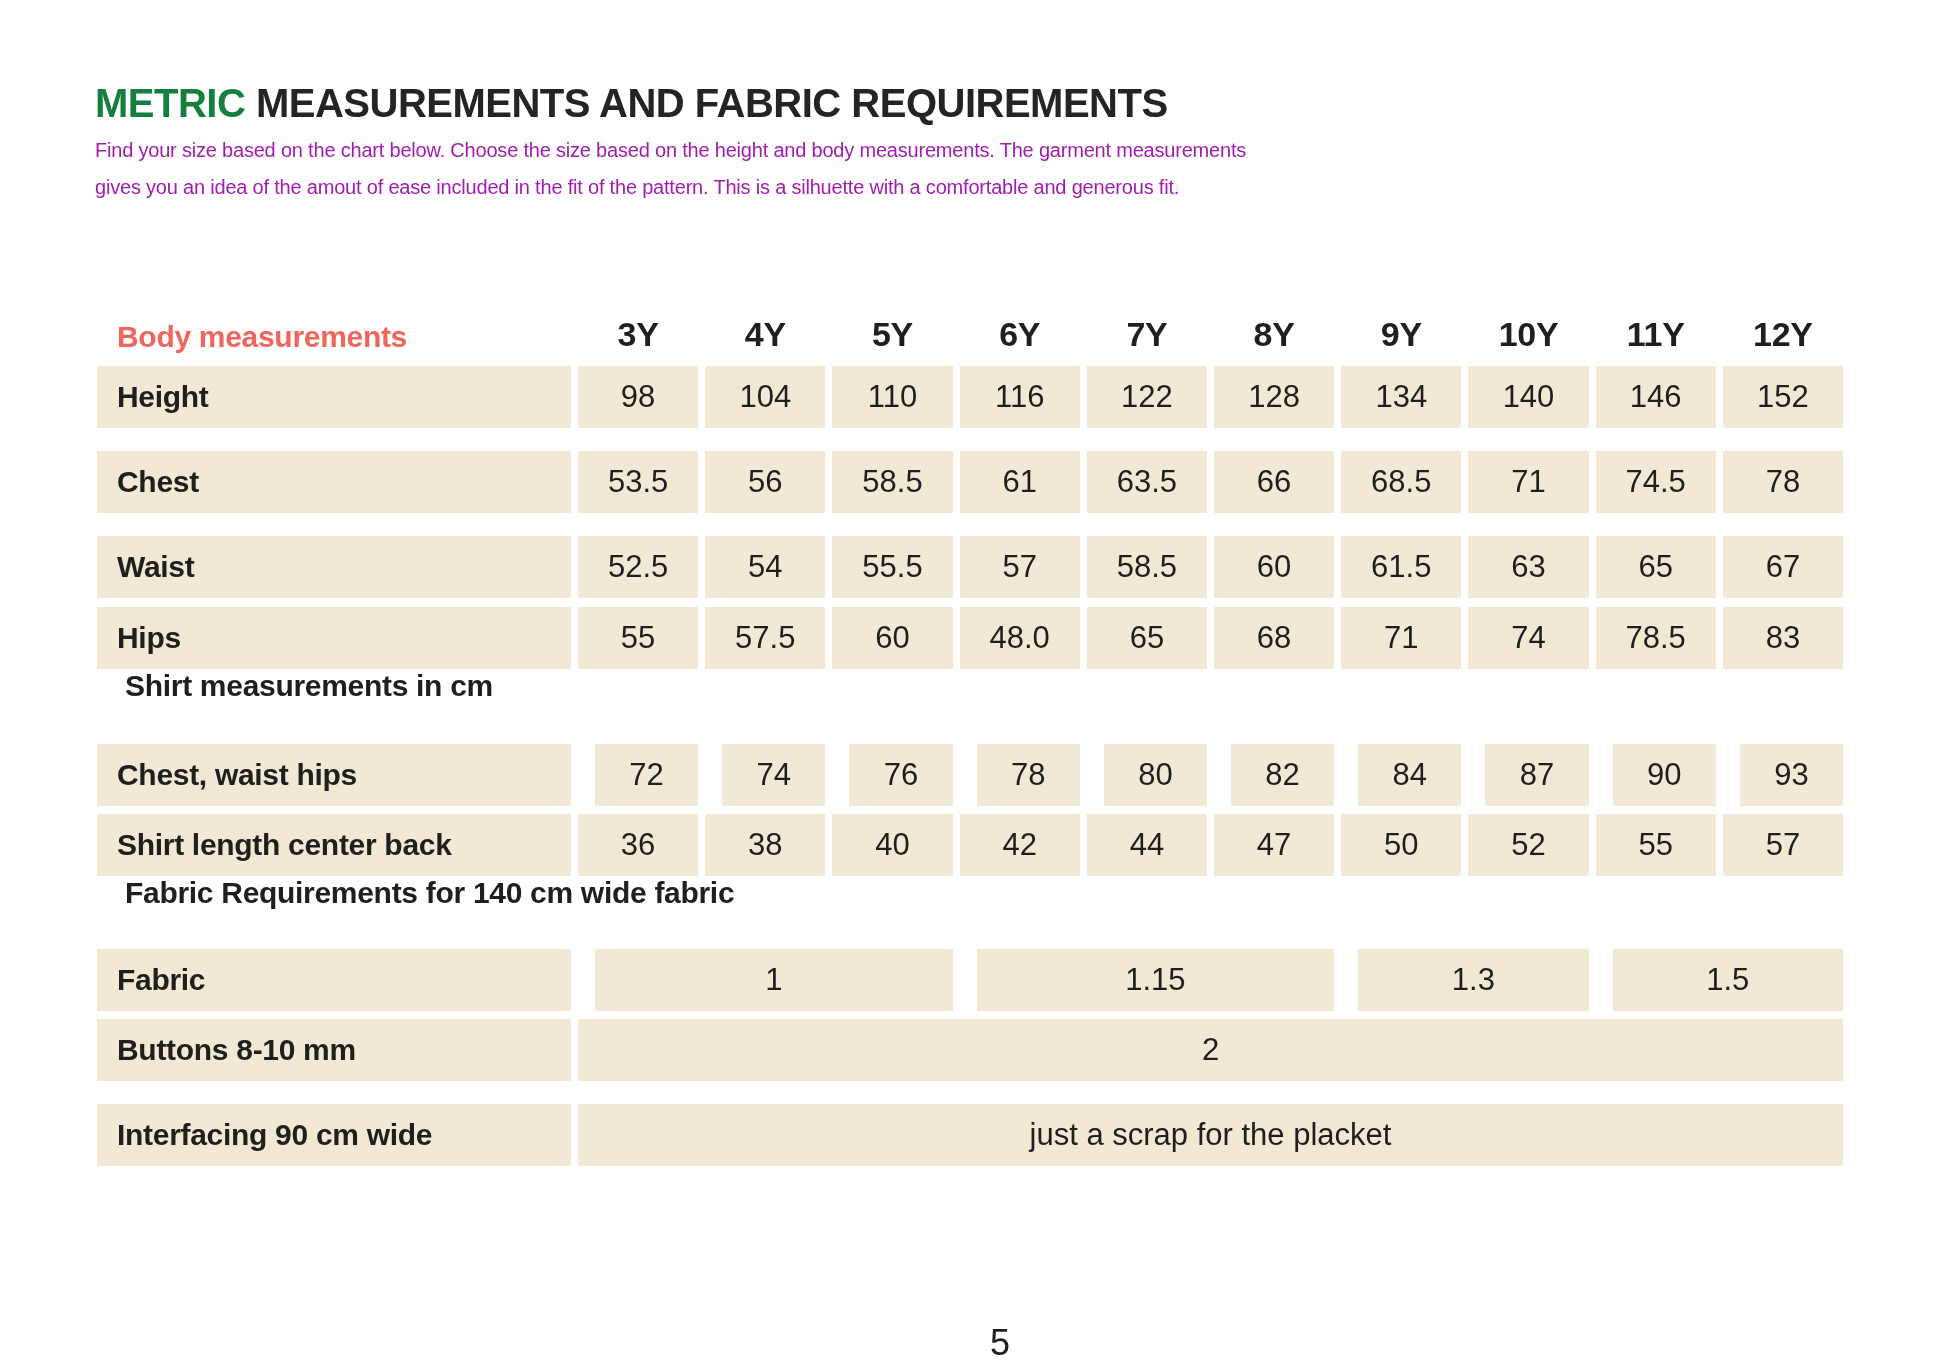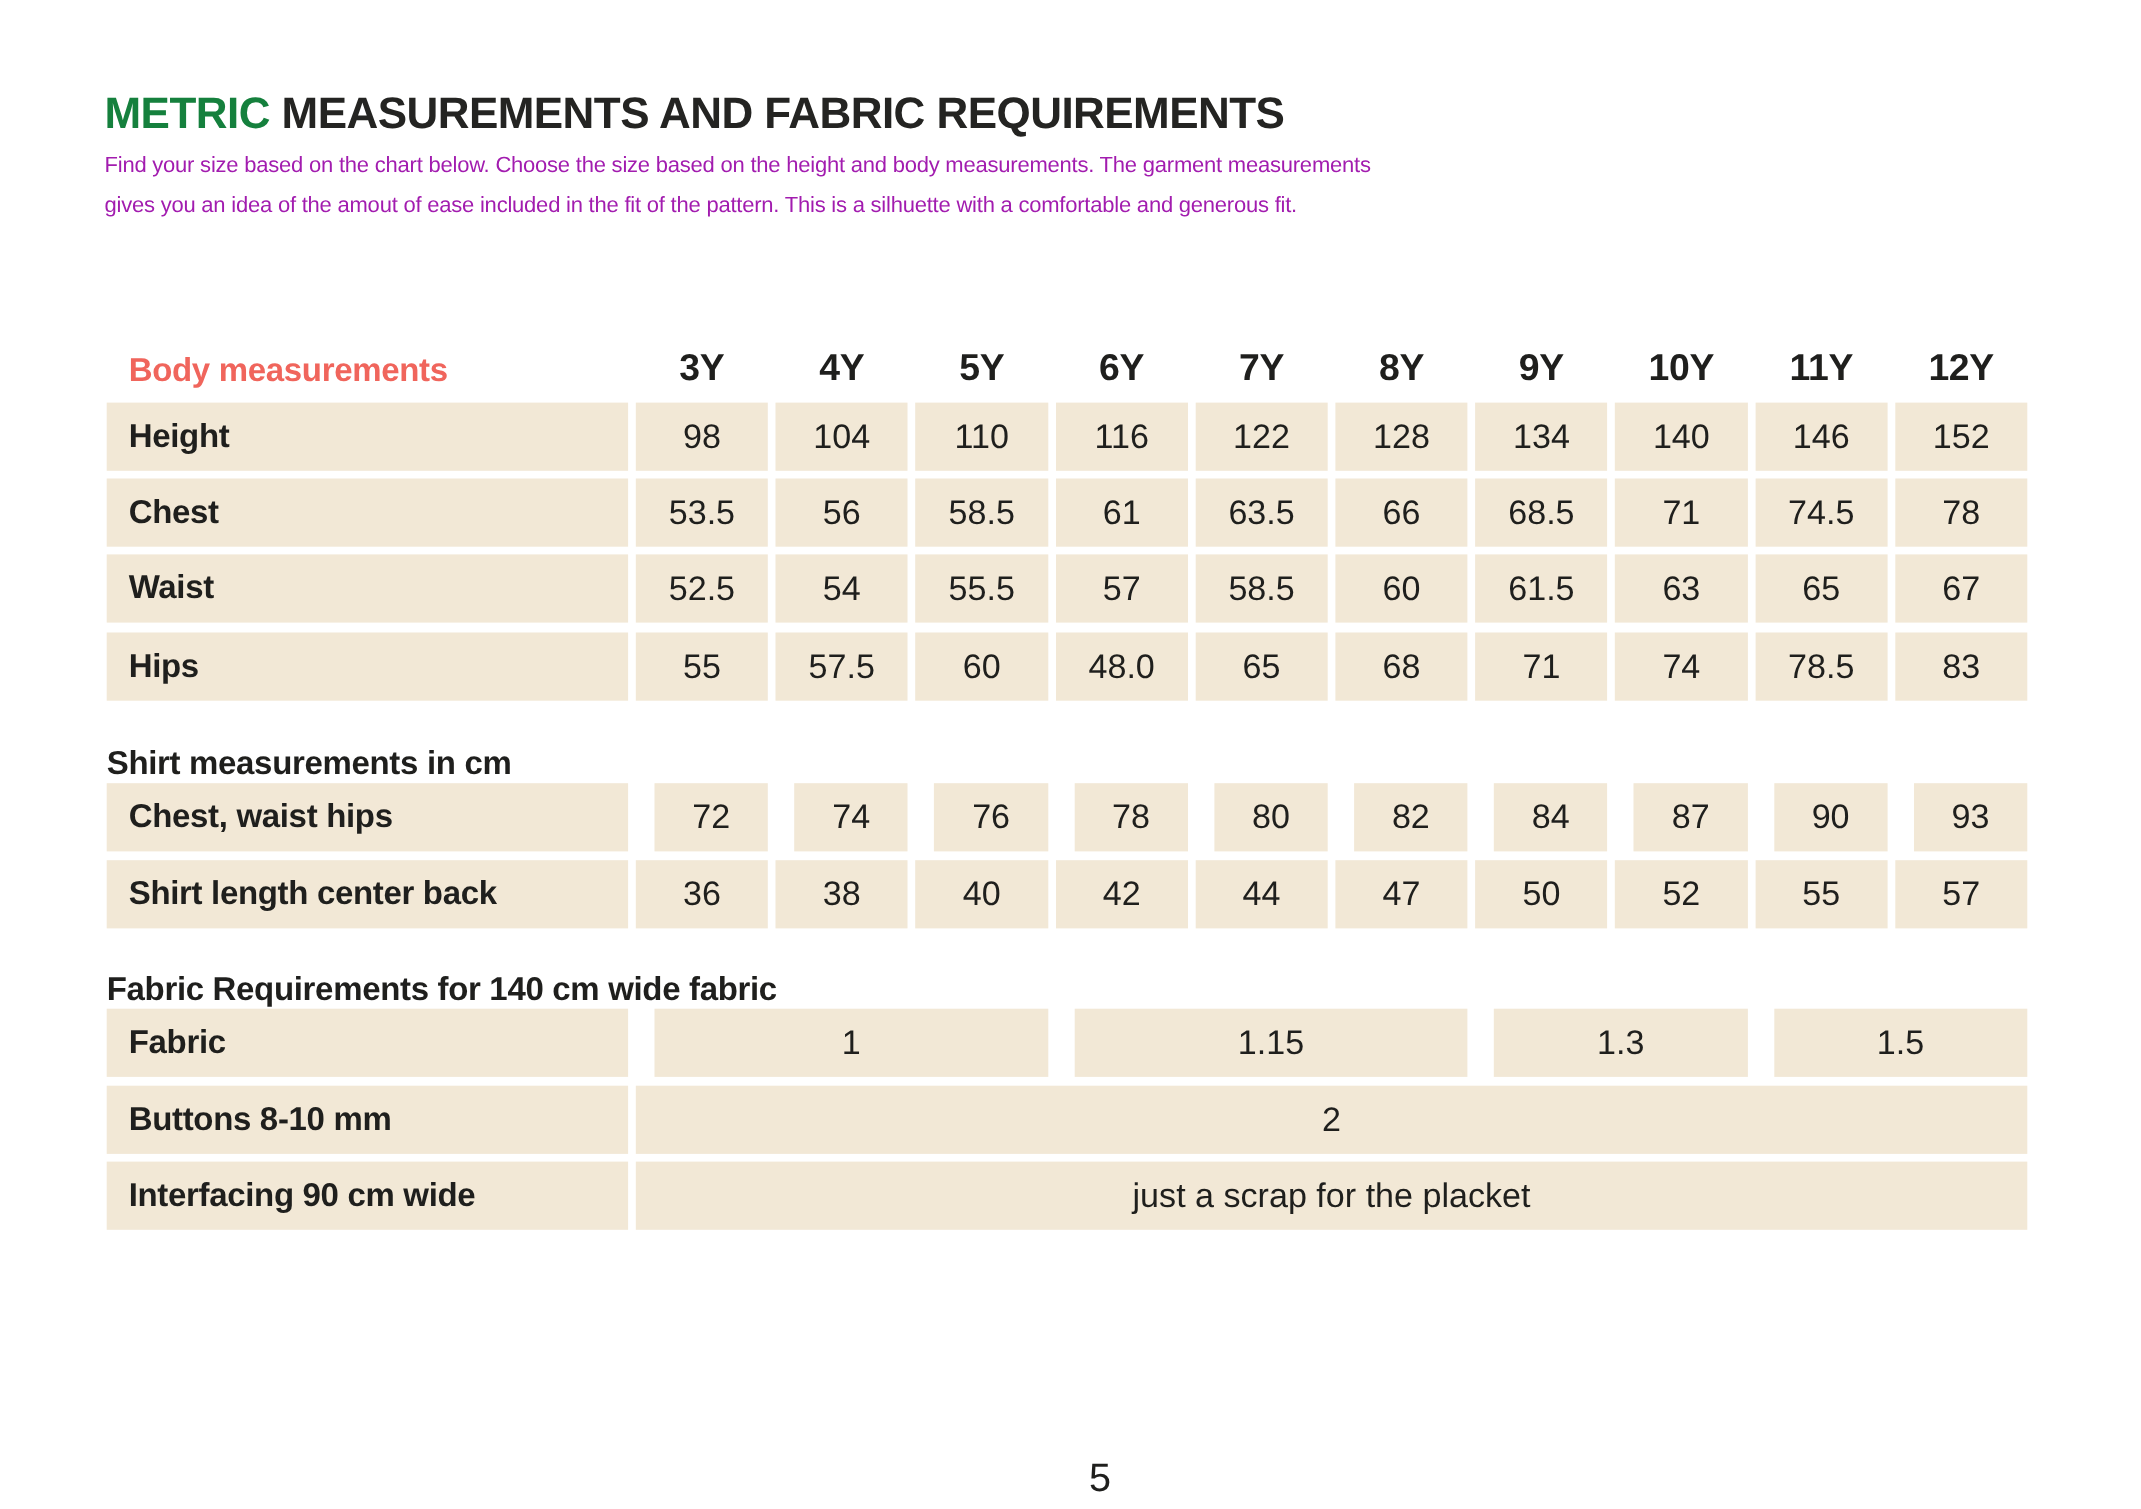--- a/index.html
+++ b/index.html
@@ -22,37 +22,37 @@
     white-space:pre-line;color:#a21caf;letter-spacing:-0.2px;
   }
 
   .size-table{position:absolute;left:97px;top:300px;width:1746px;}
   .row{
     display:grid;
     grid-template-columns:474px repeat(10,1fr);
     column-gap:7px;
     height:62px;
   }
-  .row.mb7{margin-bottom:7px;}
+  .row.mb7{margin-bottom:23px;}
   .row.mb8{margin-bottom:8px;gap:24px;}
   .row.mb9{margin-bottom:9px;}
   .row.head{height:66px;align-items:end;}
   .cell{display:flex;align-items:center;justify-content:center;}
   .bg{background:#f2e8d6;}
   .label{
     justify-content:flex-start;padding-left:20px;
     font-size:30px;font-weight:700;letter-spacing:-0.3px;
   }
   .head .label{color:#f0655c;padding-bottom:12px;}
   .size{font-size:34px;font-weight:600;padding-bottom:12px;letter-spacing:-0.3px;}
   .val{font-size:31px;font-weight:400;}
   .span2{grid-column:span 2;}
   .span3{grid-column:span 3;}
   .span10{grid-column:span 10;}
-  .section{height:75px;display:flex;align-items:flex-end;}
+  .section{height:75px;display:flex;align-items:flex-start;margin-left:28px;}
   .section.s2{height:73px;}
   .section-text{font-size:30px;font-weight:600;letter-spacing:-0.3px;}
   .page-number{
     position:absolute;top:1322px;left:960px;width:80px;
     text-align:center;font-size:36px;font-weight:400;
   }
 </style>
 </head>
 <body>
 

